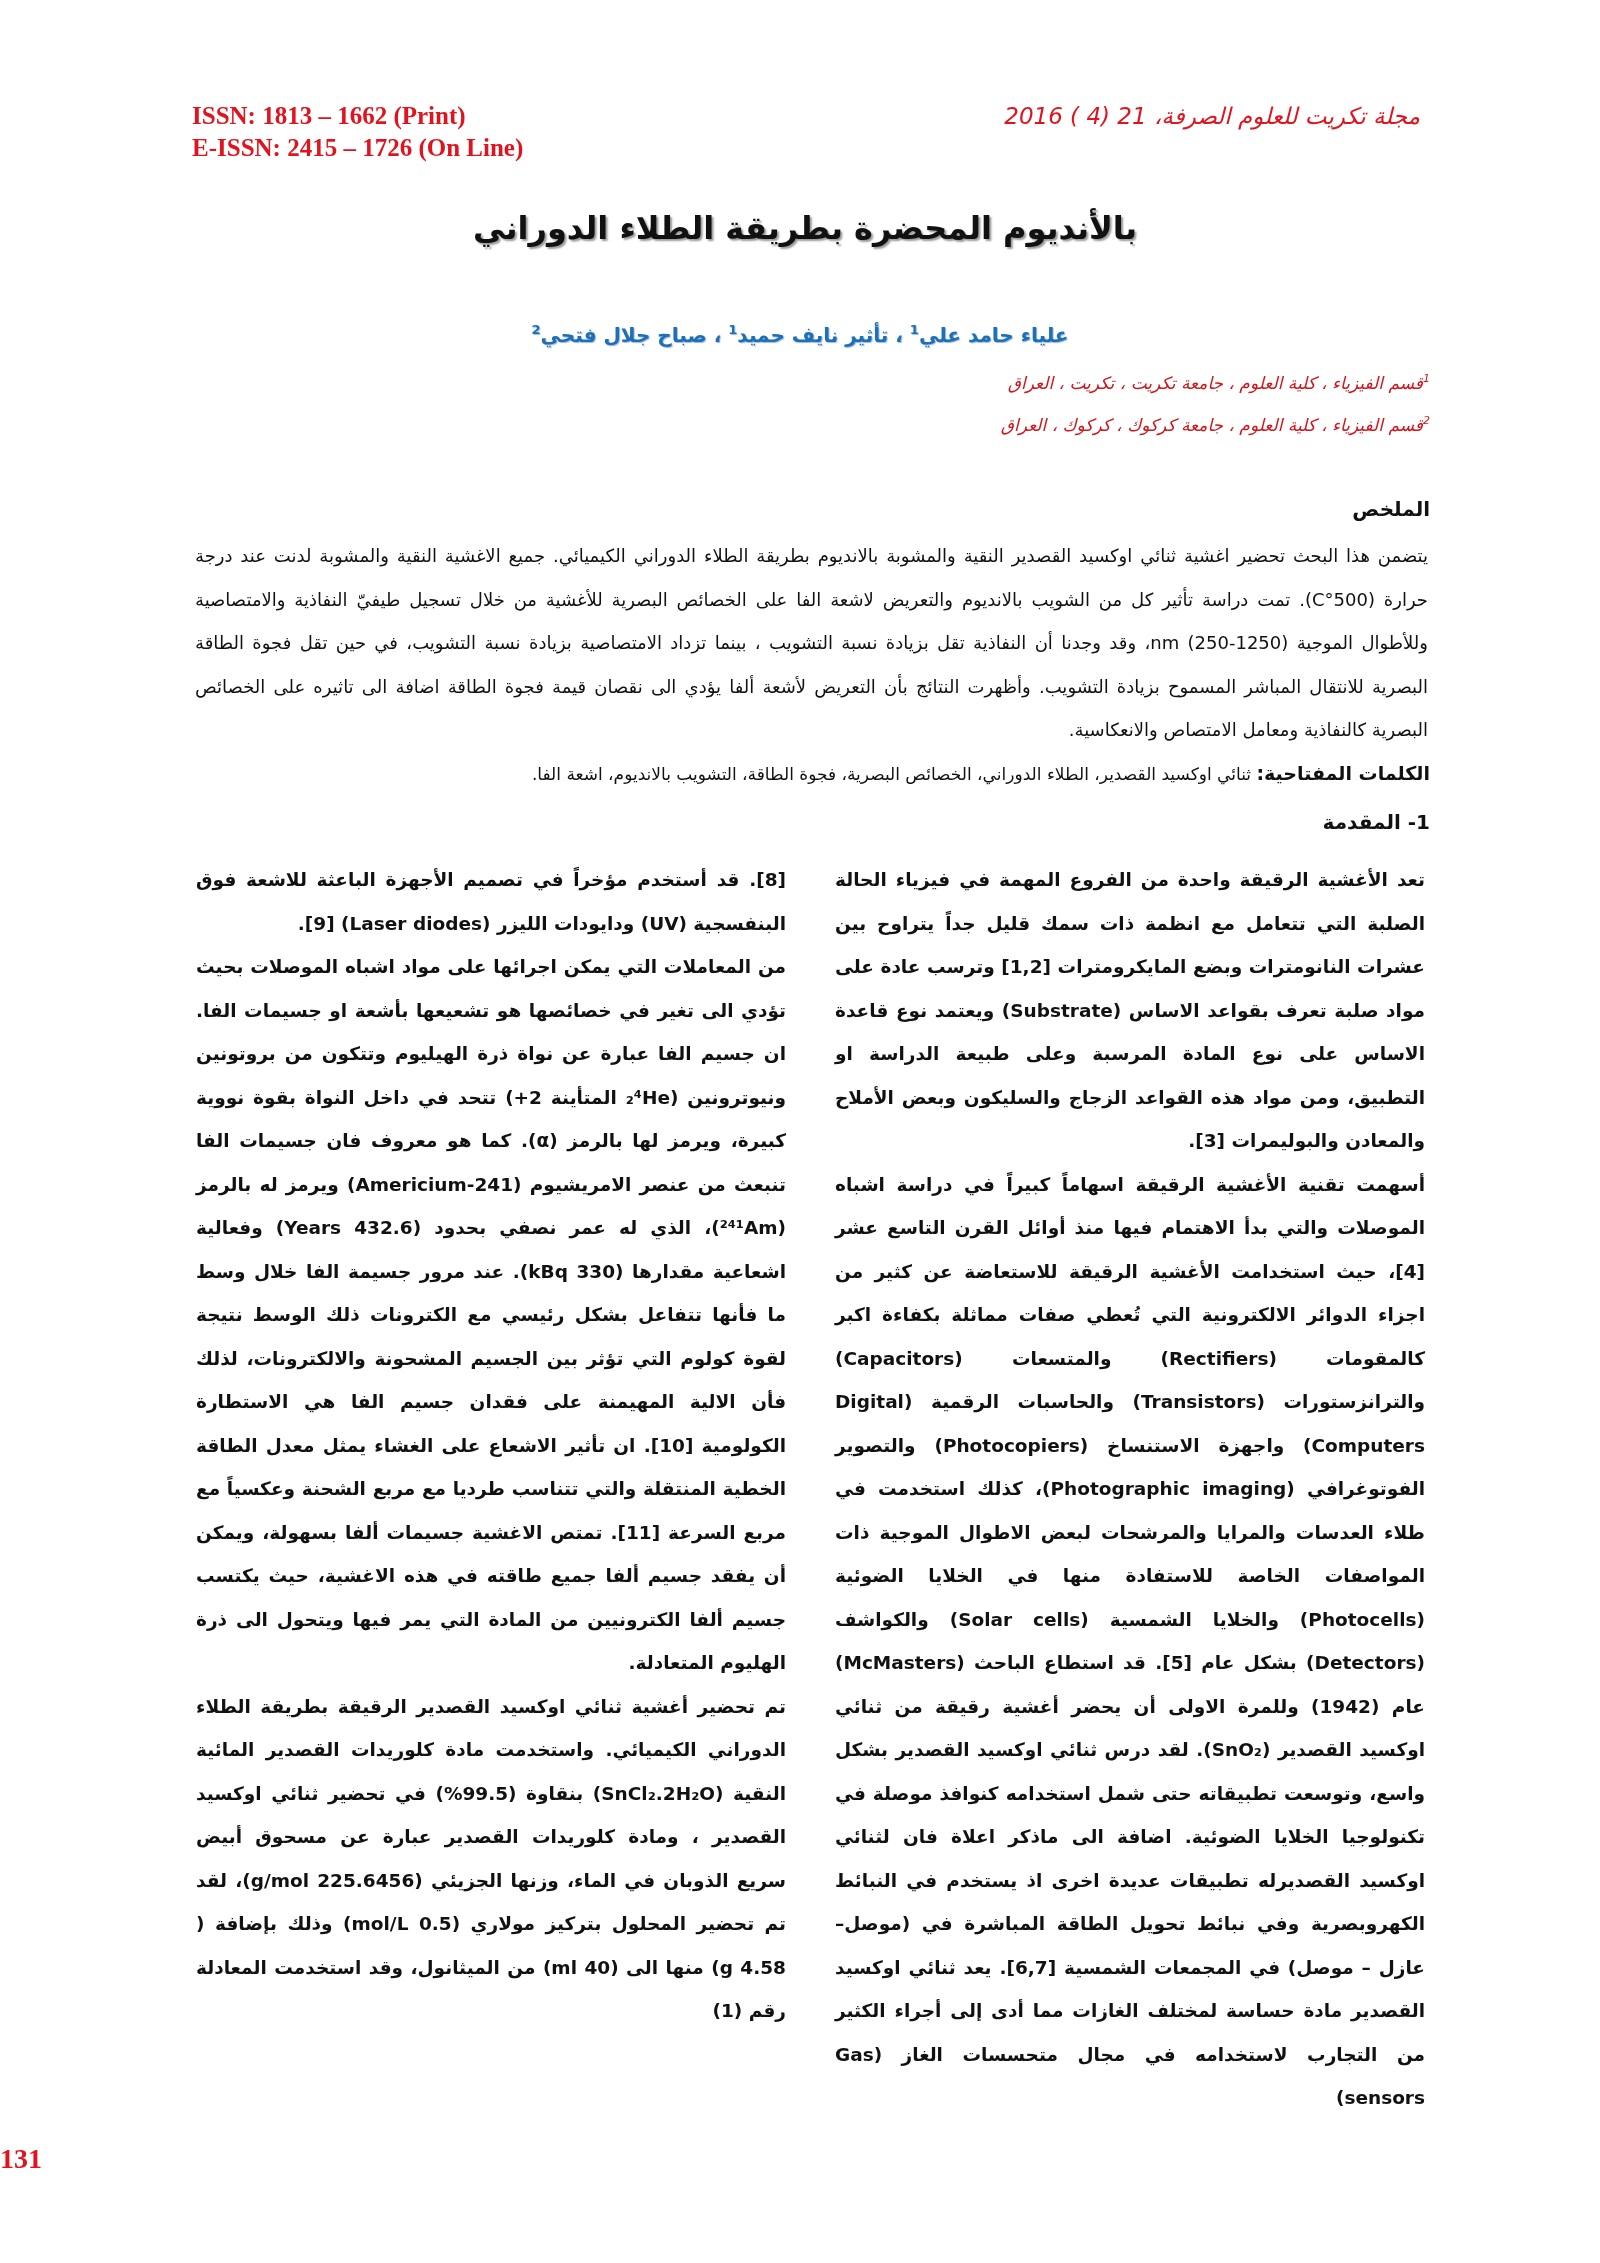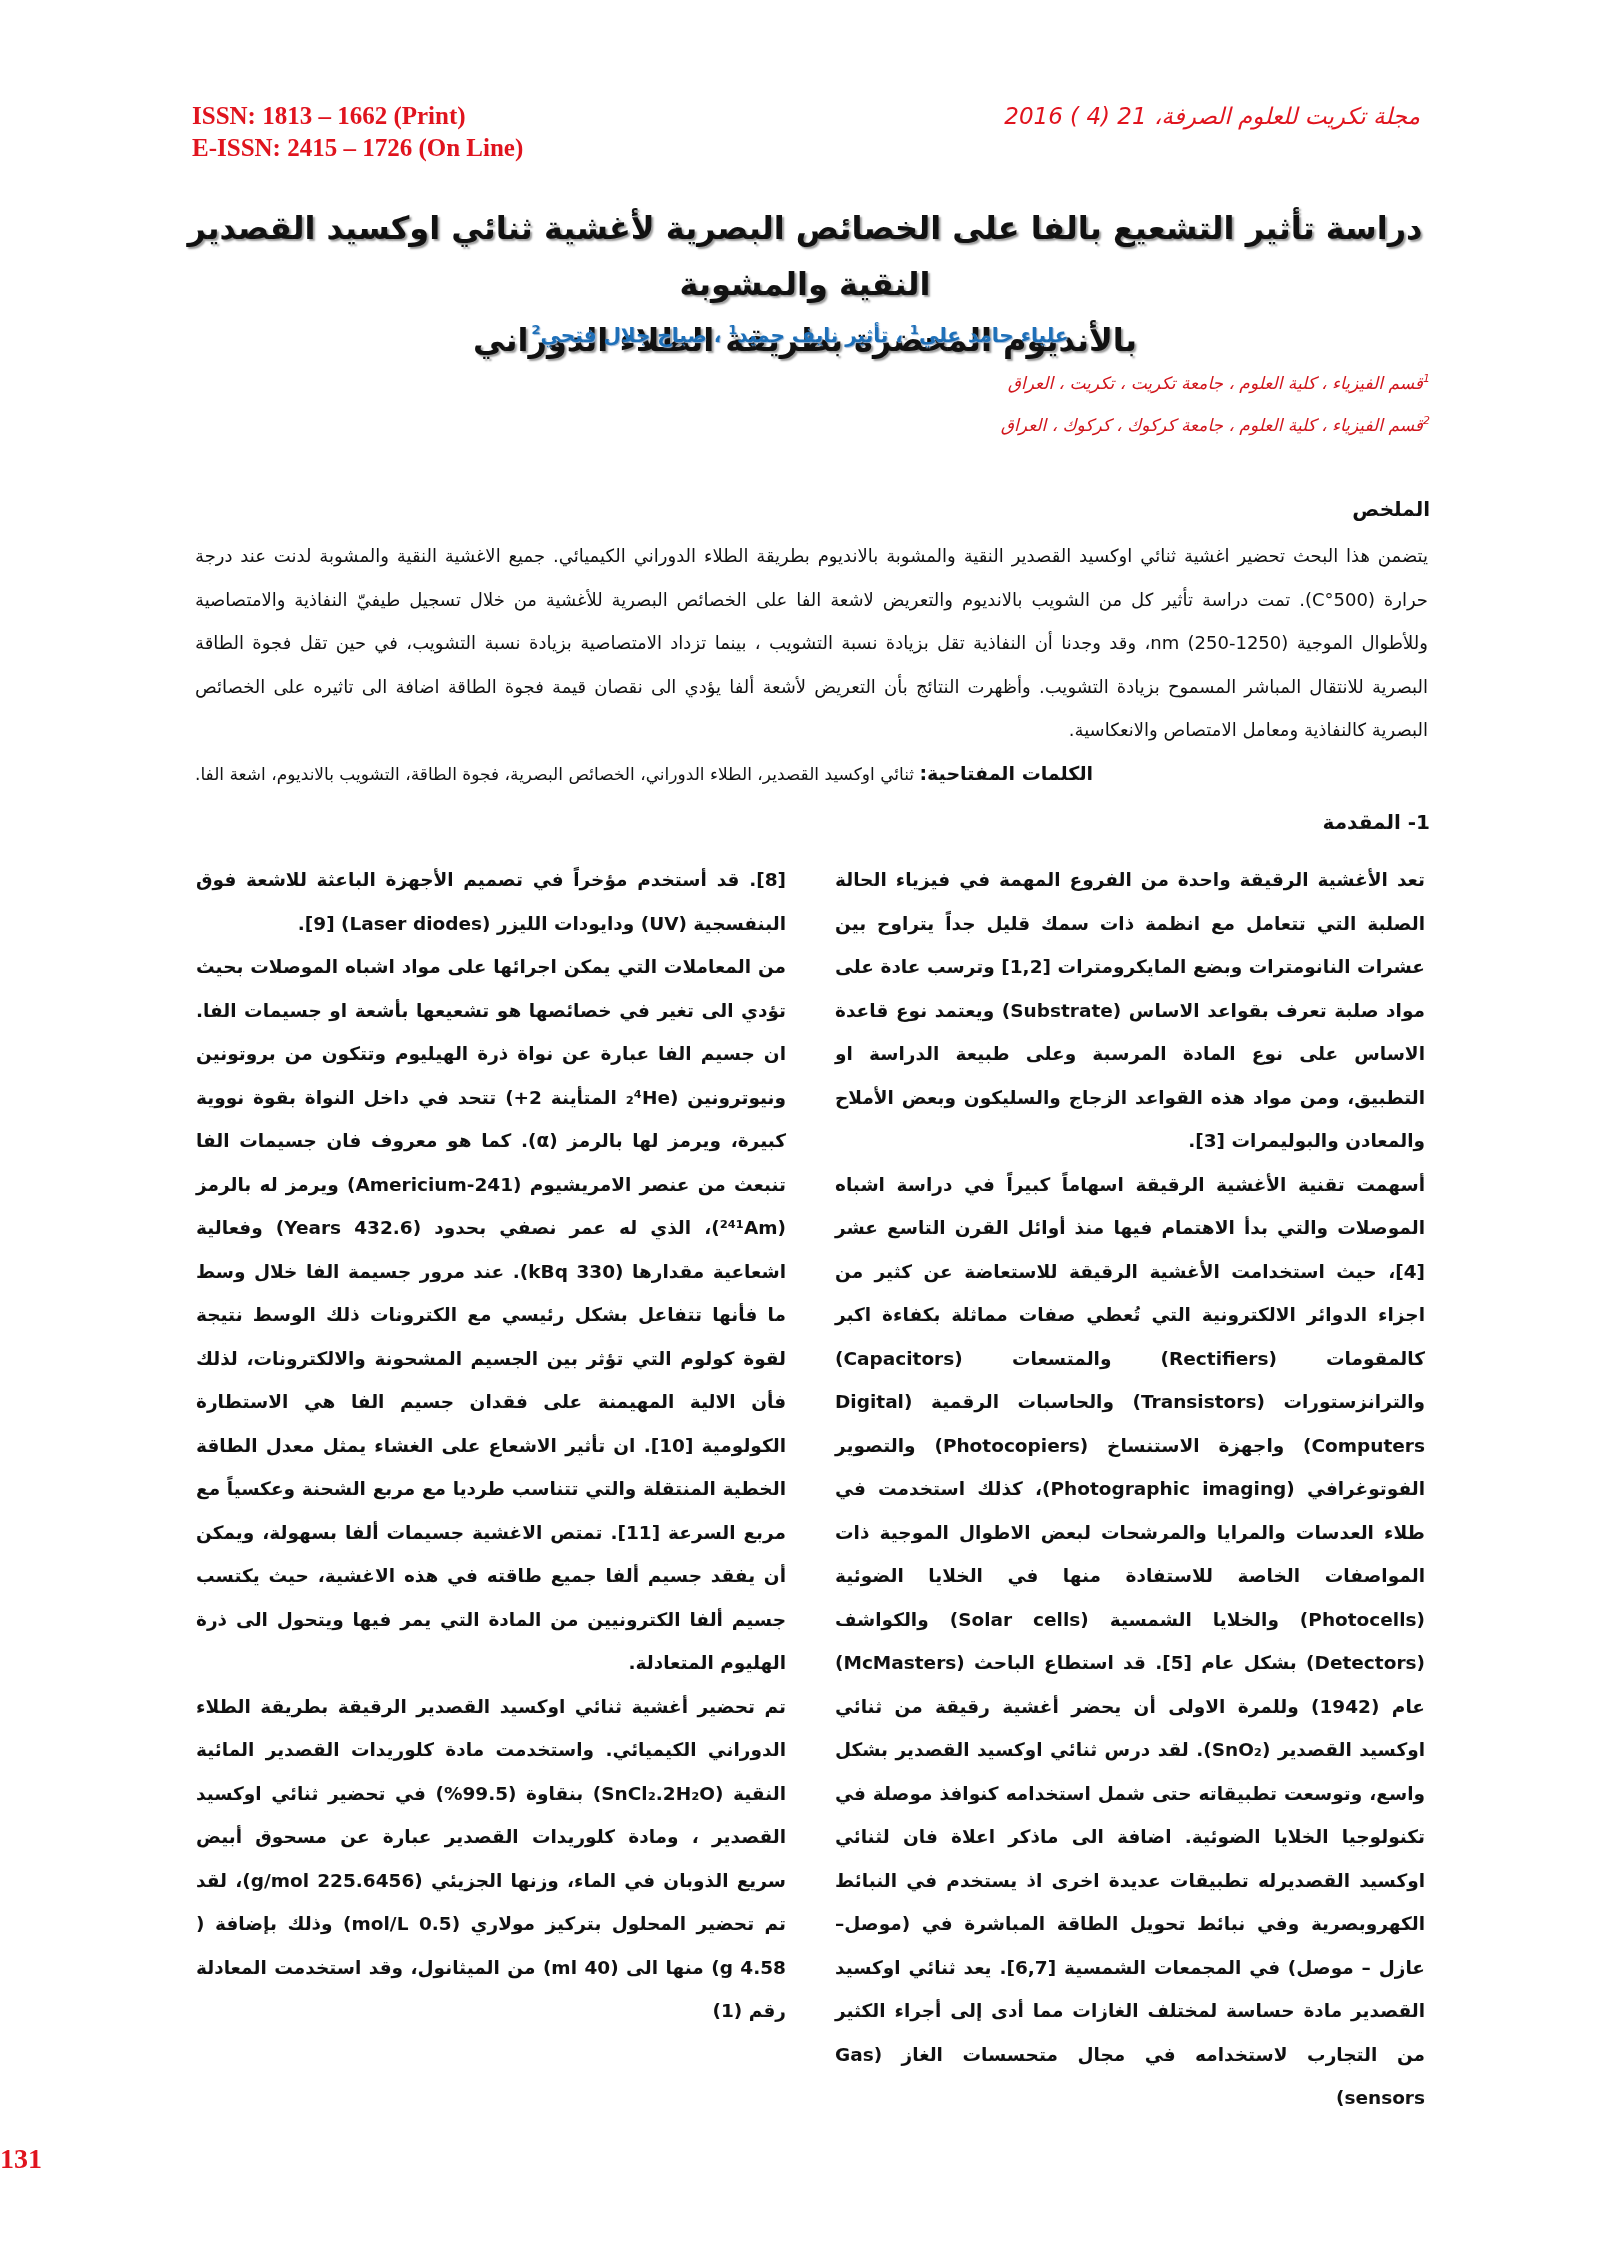--- a/index.html
+++ b/index.html
@@ -8,41 +8,40 @@
   .hdr-right { position: absolute; right: 180px; top: 100px; color: #e0141e; font-family: "DejaVu Sans", sans-serif; font-style: italic; font-weight: normal; font-size: 23px; line-height: 32px; direction: rtl; }
   .title { position: absolute; left: 180px; right: 170px; top: 200px; text-align: center; direction: rtl; font-family: "DejaVu Sans", sans-serif; font-weight: bold; font-size: 32px; line-height: 56px; color: #111; text-shadow: 2px 2px 2px #9a9a9a; }
   .authors { position: absolute; left: 180px; right: 180px; top: 322px; text-align: center; direction: rtl; font-weight: bold; font-size: 20px; color: #1d6fb8; text-shadow: 1px 1px 1px #9db7d6; }
   .authors sup { font-size: 13px; }
   .aff { position: absolute; right: 170px; direction: rtl; text-align: right; font-style: italic; font-size: 17px; color: #d0161c; }
   .aff sup { font-size: 11px; }
   .aff1 { top: 372px; }
   .aff2 { top: 414px; }
   .abs-title { position: absolute; right: 170px; top: 497px; direction: rtl; font-weight: bold; font-size: 20px; }
   .abstract { position: absolute; left: 195px; right: 172px; top: 534px; direction: rtl; text-align: justify; text-align-last: right; font-size: 18px; line-height: 43.5px; }
-  .keywords { position: absolute; left: 195px; right: 170px; top: 762px; direction: rtl; text-align: left; font-size: 17px; }
+  .keywords { position: absolute; left: 195px; right: 170px; top: 762px; direction: rtl; text-align: right; font-size: 17px; }
   .keywords b { font-size: 19px; }
   .intro-title { position: absolute; right: 170px; top: 810px; direction: rtl; font-weight: bold; font-size: 20px; }
   .col { position: absolute; top: 858px; width: 590px; direction: rtl; text-align: justify; font-size: 18.5px; line-height: 43.5px; }
   .col-right { left: 835px; }
   .col-left { left: 196px; }
   .col p { margin: 0; font-weight: bold; }
   .sec-title { font-weight: bold; font-size: 20px; }
   .pagenum { position: absolute; left: 0; right: 0; top: 2143px; color: #e0141e; font-family: "Liberation Serif", serif; font-weight: bold; font-size: 28px; }
 </style>
 </head>
 <body>
 
 <div class="hdr-left">
   <div>ISSN: 1813 – 1662 (Print)</div>
   <div>E-ISSN: 2415 – 1726 (On Line)</div>
 </div>
 <div class="hdr-right">مجلة تكريت للعلوم الصرفة، 21 (4 ) 2016</div>
 
 <div class="title">
-  <div>دراسة تأثير التشعيع بالفا على الخصائص البصرية لأغشية ثنائي اوكسيد القصدير النقية والمشوبة</div>
   <div>بالأنديوم المحضرة بطريقة الطلاء الدوراني</div>
 </div>
 
 <div class="authors">
   <span>علياء حامد علي</span><sup>1</sup><span> ، </span><span>تأثير نايف حميد</span><sup>1</sup><span> ، </span><span>صباح جلال فتحي</span><sup>2</sup>
 </div>
 
 <div class="aff aff1">
   <sup>1</sup><span>قسم الفيزياء ، كلية العلوم ، جامعة تكريت ، تكريت ، العراق</span>
 </div>

